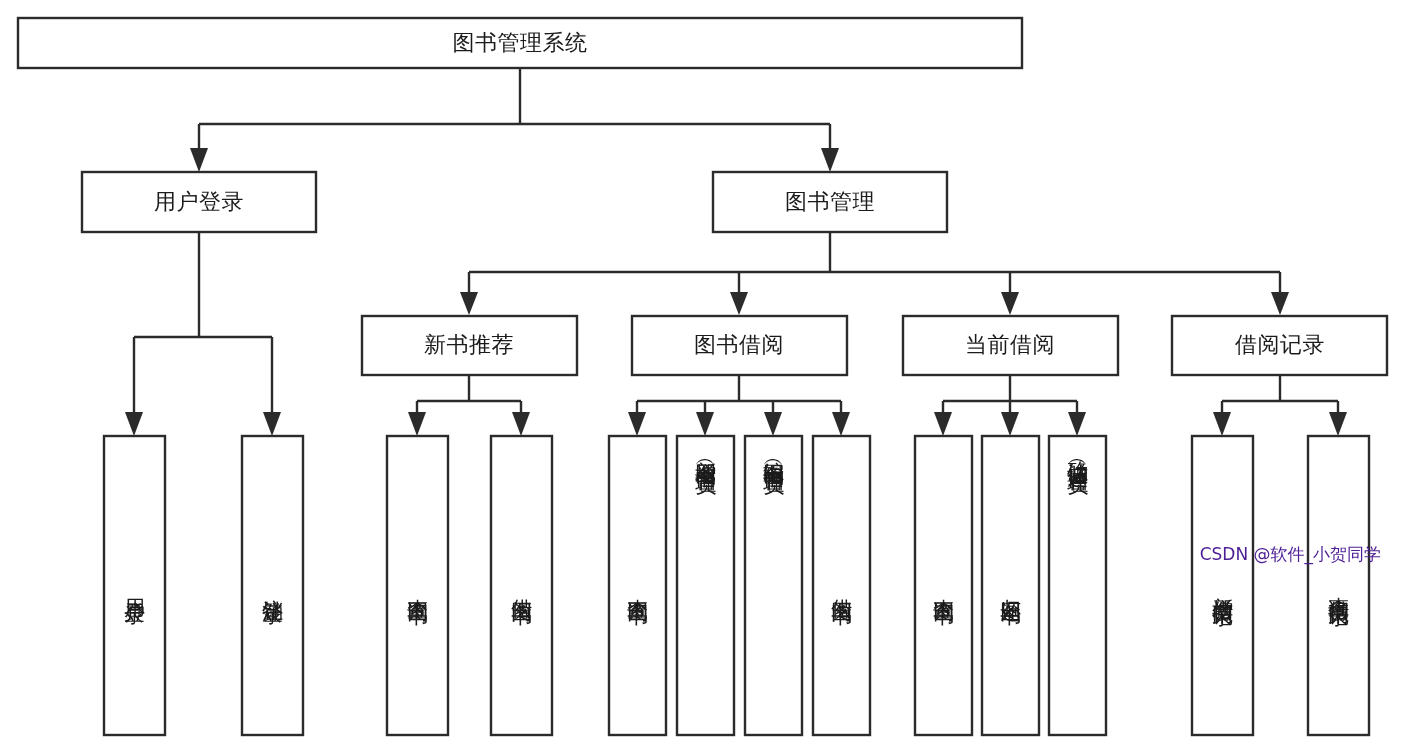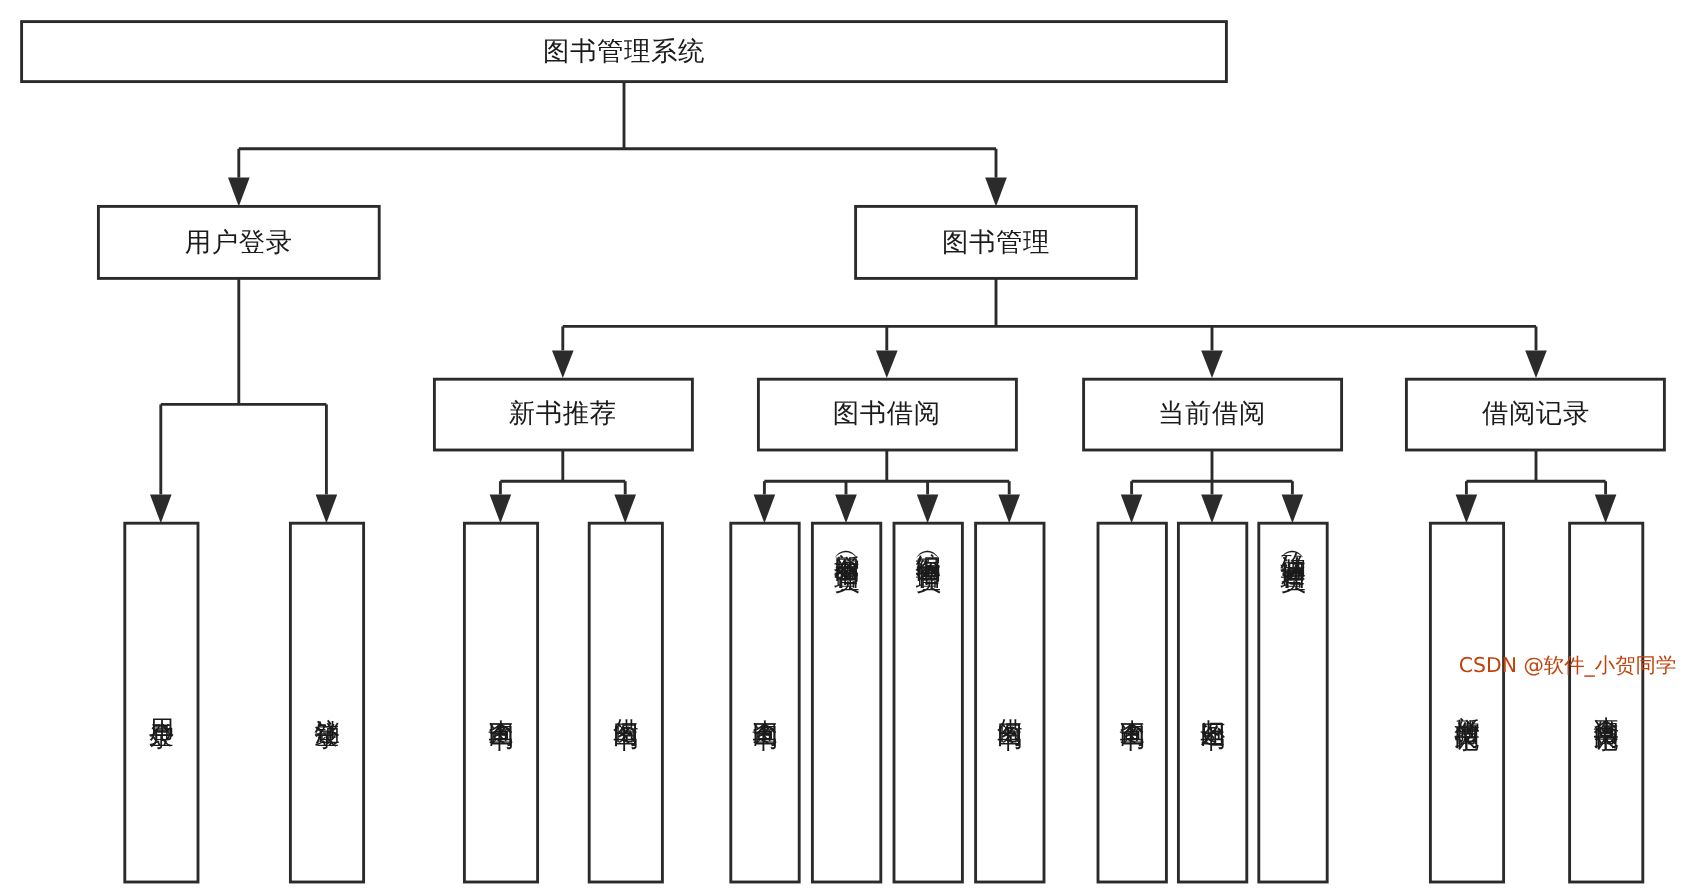--- a/index.html
+++ b/index.html
@@ -62,25 +62,25 @@
     letter-spacing: 2px;
     white-space: nowrap;
     display: flex;
     align-items: center;
     justify-content: flex-start;
     pointer-events: none;
     user-select: none;
   }
   .watermark {
     position: absolute;
-    right: 8px;
+    right: 24px;
     bottom: 6px;
     font-family: "DejaVu Sans", "Liberation Sans", sans-serif;
     font-size: 17px;
-    color: #c2410c;
+    color: #4c1d95;
     white-space: nowrap;
     user-select: none;
   }
 </style>
 </head>
 <body>
 
 <div id="diagram-root">
 
   <svg id="tree-svg" viewBox="0 0 1405 747">

